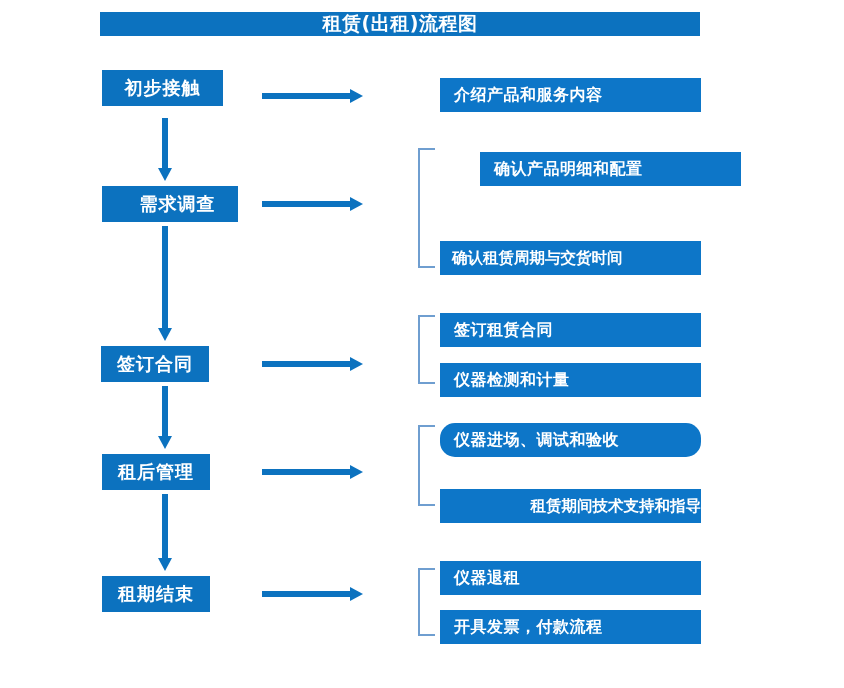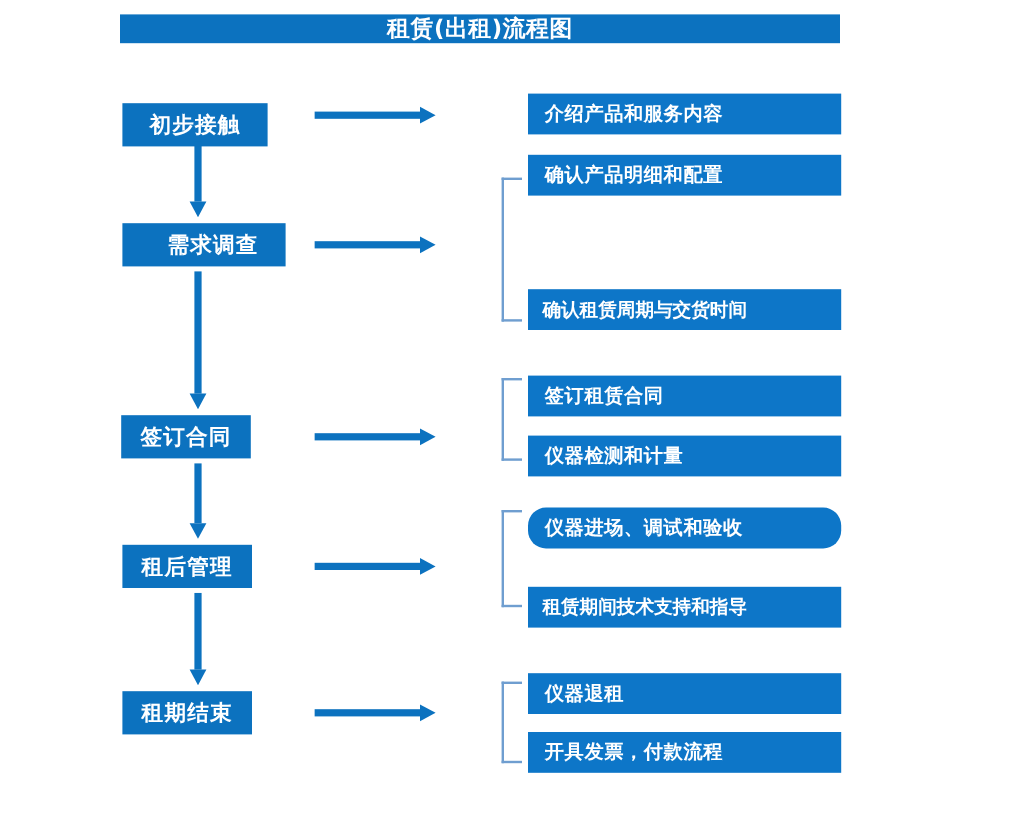--- a/index.html
+++ b/index.html
@@ -85,21 +85,21 @@
     box-sizing: border-box;
   }
 </style>
 </head>
 <body>
 
 <div id="canvas">
 
   <div class="title-bar">租赁(出租)流程图</div>
 
-  <div class="stage-box" style="left:102px; top:86px; width:121px; height:36px;">
+  <div class="stage-box" style="left:102px; top:70px; width:121px; height:36px;">
     <span>初步接触</span>
   </div>
 
   <div class="stage-box" style="left:102px; top:186px; width:121px; height:36px;padding-left:15px;">
     <span>需求调查</span>
   </div>
 
   <div class="stage-box" style="left:101px; top:346px; width:108px; height:36px;">
     <span>签订合同</span>
   </div>
@@ -177,42 +177,42 @@
 
   <div class="bracket" style="top:148px; height:120px;"></div>
   <div class="bracket" style="top:315px; height:69px;"></div>
   <div class="bracket" style="top:425px; height:81px;"></div>
   <div class="bracket" style="top:568px; height:68px;"></div>
 
   <div class="detail-box" style="top:78px;">
     <span>介绍产品和服务内容</span>
   </div>
 
-  <div class="detail-box" style="top:129px;">
+  <div class="detail-box" style="top:152px;margin-left:40px;">
     <span>确认产品明细和配置</span>
   </div>
 
 
   <div class="detail-box tight" style="top:241px;">
     <span>确认租赁周期与交货时间</span>
   </div>
 
   <div class="detail-box" style="top:313px;">
     <span>签订租赁合同</span>
   </div>
 
   <div class="detail-box" style="top:363px;">
     <span>仪器检测和计量</span>
   </div>
 
   <div class="detail-box" style="top:423px;border-radius:15px;">
     <span>仪器进场、调试和验收</span>
   </div>
 
-  <div class="detail-box tight" style="top:489px;">
+  <div class="detail-box tight" style="top:489px;justify-content:flex-end;">
     <span>租赁期间技术支持和指导</span>
   </div>
 
   <div class="detail-box" style="top:561px;">
     <span>仪器退租</span>
   </div>
 
   <div class="detail-box" style="top:610px;">
     <span>开具发票，付款流程</span>
   </div>

